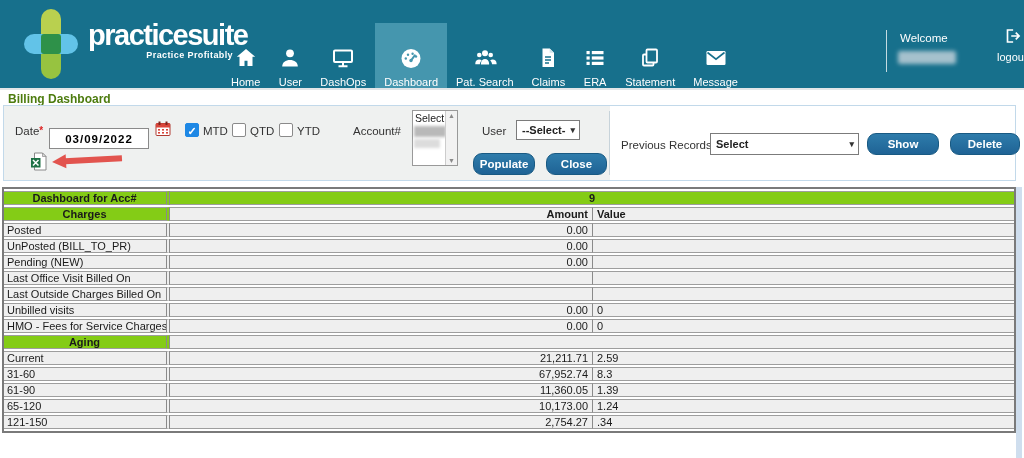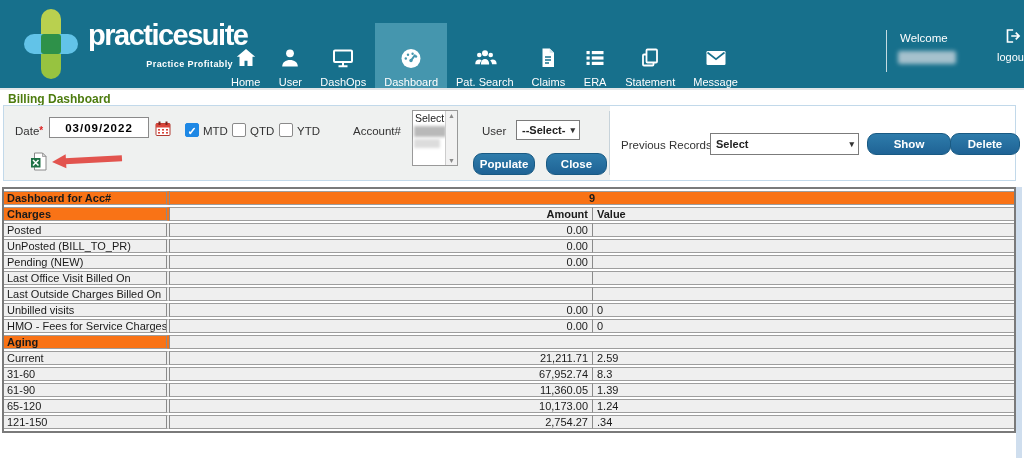--- a/index.html
+++ b/index.html
@@ -9,21 +9,21 @@
 
   
   .topbar { position:absolute; left:0; top:0; width:1024px; height:88px; background:#17708c; }
   .logo-wrap { position:absolute; left:24px; top:9px; width:54px; height:70px; }
   .logo-vbar { position:absolute; left:17px; top:0; width:20px; height:70px; border-radius:10px;
                background:linear-gradient(to bottom,#b9d04f 0%,#b9d04f 45%,#97c340 55%,#97c340 100%); }
   .logo-hbar { position:absolute; left:0; top:25px; width:54px; height:20px; border-radius:10px; background:#62c3e8; }
   .logo-core { position:absolute; left:17px; top:25px; width:20px; height:20px; border-radius:3px; background:#2e9149; }
   .wordmark { position:absolute; left:88px; top:20px; width:145px; }
   .wordmark .name { color:#fff; font-size:29px; font-weight:bold; letter-spacing:-1.5px; line-height:30px; }
-  .wordmark .tagline { color:#fff; font-size:9px; font-weight:bold; text-align:right; margin-top:9px; letter-spacing:.4px; }
+  .wordmark .tagline { color:#fff; font-size:9px; font-weight:bold; text-align:right; margin-top:0px; letter-spacing:.4px; }
 
   .nav { position:absolute; left:222px; top:0; height:88px; display:flex;margin-top:23px; }
   .nav-item { height:88px; padding:0 9px; display:flex; flex-direction:column; align-items:center;
               justify-content:center; gap:6px; cursor:pointer; }
   .nav-item.active { background:#4596ae; }
   .nav-label { color:#fff; font-size:11px; white-space:nowrap; }
   .nav-item svg { display:block; }
 
   .hdr-divider { position:absolute; left:886px; top:30px; width:1px; height:42px; background:rgba(255,255,255,.75); }
   .welcome { position:absolute; left:900px; top:32px; color:#fff; font-size:11.5px; }
@@ -35,21 +35,21 @@
   
   .title-bar { position:absolute; left:0; top:88px; width:1024px; height:17px; background:#fff;
                border-top:2px solid #e3e6e8; }
   .title-bar span { position:absolute; left:8px; top:2px; font-size:12px; font-weight:bold; color:#4d7c0f; }
 
   
   .filters { position:absolute; left:3px; top:105px; width:1013px; height:76px; background:#eff1f0;
              border:1px solid #c2d9ea; }
   .flabel { position:absolute; font-size:11.5px; color:#333; }
   .req { color:#d22; font-weight:bold; font-size:10px; vertical-align:top; }
-  .date-input { position:absolute; left:45px; top:11px; width:100px; height:21px; background:#fff;
+  .date-input { position:absolute; left:45px; top:22px; width:100px; height:21px; background:#fff;
                 border:1px solid #8a8a8a; font-size:11.5px; font-weight:bold; text-align:center;
                 font-family:"Liberation Sans",sans-serif; letter-spacing:1px; }
   .cal-icon { position:absolute; left:151px; top:15px; }
   .cb { position:absolute; top:17px; width:14px; height:14px; background:#fff; border:1px solid #8a8a8a;
         border-radius:2px; cursor:pointer; }
   .cb.checked { background:#1e88e5; border-color:#1e88e5; color:#fff; font-size:11px; line-height:14px;
                 text-align:center; font-weight:bold; }
   .cb-lbl { position:absolute; top:19px; font-size:11.5px; color:#333; }
 
   .listbox { position:absolute; left:408px; top:4px; width:46px; height:56px; background:#fff;
@@ -83,21 +83,21 @@
   
   .dash-table { position:absolute; left:2px; top:187px; border-collapse:separate; border-spacing:0 2px;
                 background:#fff; border:2px solid #7a7a7a; table-layout:fixed; width:1014px; }
   .dash-table td { background:#efefef; border-top:1px solid #9e9e9e; border-bottom:1px solid #9e9e9e;
                    height:14px; font-size:11px; color:#1a1a1a; padding:0 4px; white-space:nowrap;
                    overflow:hidden; vertical-align:middle; }
   .dash-table td.c1 { width:166px; border-right:4px double #8a8a8a; padding-left:3px; }
   .dash-table td.c2 { width:536px; text-align:right; }
   .dash-table td.c3 { width:300px; border-left:1px solid #8a8a8a; text-align:left; }
   .dash-table td.merged { text-align:center; }
-  .dash-table td.tan { background:#f97316; }
+  .dash-table td.tan { background:#84cc16;text-align:center; }
   .dash-table td.b { font-weight:bold; }
   .scroll-strip { position:absolute; left:1016px; top:187px; width:6px; height:271px; background:#cfdeee; }
 </style>
 </head>
 <body>
 
 <div id="app">
 
   <div class="topbar">
     <div class="logo-wrap">
@@ -278,21 +278,21 @@
     <div class="annot-arrow">
       <div class="head"></div>
       <div class="shaft"></div>
     </div>
 
     <span class="flabel" style="left:617px; top:33px; font-size:11.5px;">Previous Records:</span>
     <div class="select-box" style="left:706px; top:27px; width:149px; height:22px;">
       <span class="val">Select</span>
       <span class="chev">▾</span>
     </div>
-    <div class="btn" style="left:863px; top:27px; width:84px;">Show</div>
+    <div class="btn" style="left:863px; top:27px; width:72px;">Show</div>
     <div class="btn" style="left:946px; top:27px; width:70px;">Delete</div>
   </div>
 
   <table class="dash-table">
     <tbody>
         <tr>
       <td class="c1 tan b">Dashboard for Acc#</td>
       <td class="tan b merged" colspan="2">9</td>
     </tr>
     <tr>

